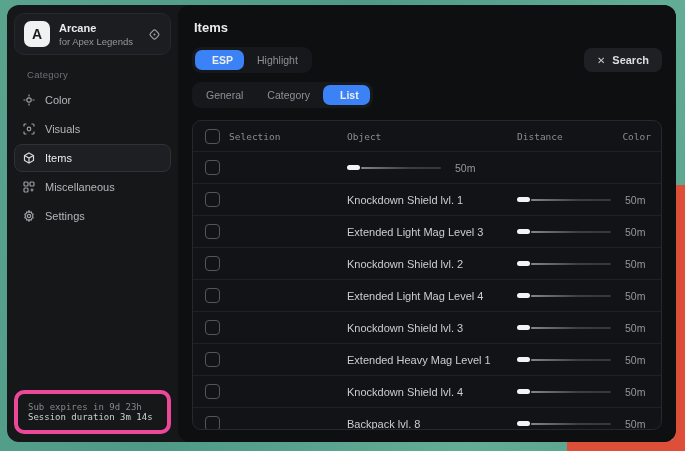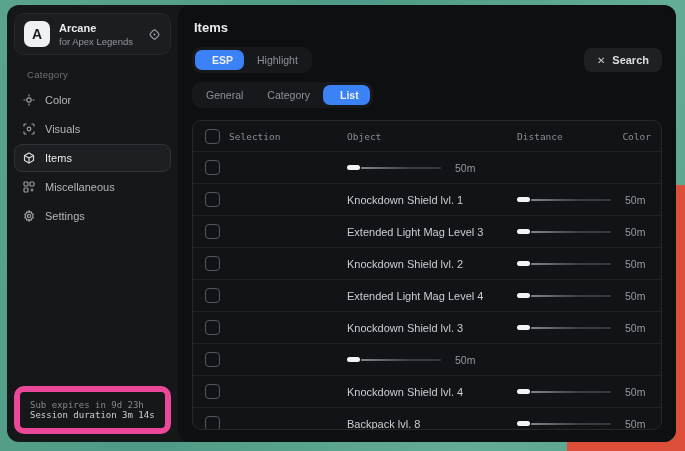--- a/index.html
+++ b/index.html
@@ -42,21 +42,21 @@
     padding:0 8px; margin:0 1px; border:1px solid transparent; border-radius:8px;
     color:#b3b7ba; font-size:11px; cursor:default;
   }
   .menu-item .mi-icon { display:flex; color:#9a9ea2; }
   .menu-item.selected { background:#1d1f22; border-color:#2f3236; color:#e9ebec; }
   .menu-item.selected .mi-icon { color:#d6d9db; }
 
   .sidebar-spacer { flex:1; }
 
   .session-card {
-    border:6px solid #ec4899; border-radius:10px; padding:8px 10px; margin:0 1px 1px 1px;
+    border:4px solid #ec4899; border-radius:10px; padding:8px 10px; margin:0 1px 1px 1px;
     font-family:"DejaVu Sans Mono", monospace;
   }
   .session-line1 { color:#84888c; font-size:9px; }
   .session-line2 { color:#ced1d4; font-size:9px; }
 
   
   .main {
     flex:1; background:#0e0f11; border-radius:12px; margin:0;
     padding:12px 14px 12px 14px; display:flex; flex-direction:column; min-width:0;
   }
@@ -338,20 +338,21 @@
     <div class="color-cell">
       
     </div>
   </div>
 
   <div class="t-row">
     <div class="cell-check">
       <div class="checkbox"></div>
     </div>
     <div></div>
+    <div class="obj-name">Extended Heavy Mag Level 1</div>
     <div class="dist-cell">
       <div class="slider">
         <div class="slider-track"></div>
         <div class="slider-thumb"></div>
       </div>
       <div class="dist-value">50m</div>
     </div>
     <div class="color-cell">
       
     </div>

